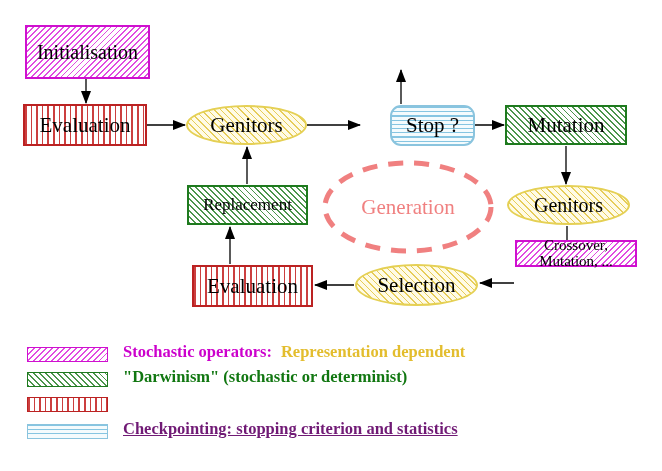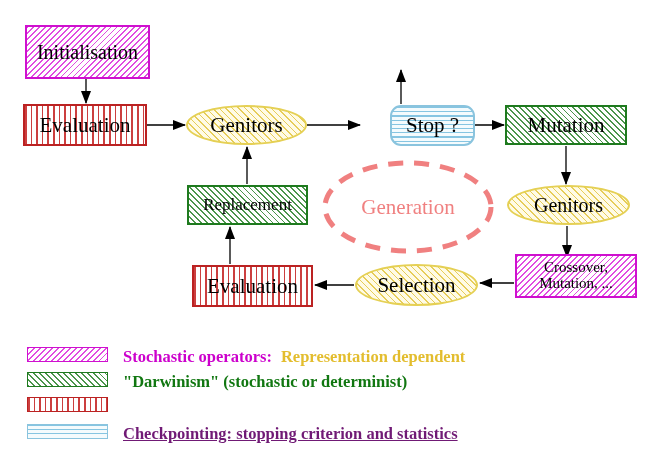--- a/index.html
+++ b/index.html
@@ -53,21 +53,21 @@
     left: 343px; top: 194px; width: 130px; height: 26px;
     display: flex; align-items: center; justify-content: center;
     color: #f08080; font-size: 21px;
   }
 
   .legend-row {
     position: absolute;
     left: 27px;
     height: 15px;
     display: flex;
-    align-items: flex-start;
+    align-items: flex-end;
     white-space: nowrap;
   }
   .legend-swatch {
     width: 81px; height: 15px;
     box-sizing: border-box;
     margin-right: 15px;
     flex: 0 0 auto;
   }
   .legend-swatch.sw { border-width: 1.5px; }
   .legend-text { font-size: 16.5px; font-weight: bold; }
@@ -110,21 +110,21 @@
 
   <div class="node hatch-yellow ellipse" style="left:186px; top:105px; width:121px; height:40px;">Genitors</div>
 
 
   <div class="node stripe-cyan rounded" style="left:361px; top:105px; width:85px; height:41px;margin-left:29px;">Stop ?</div>
 
   <div class="node hatch-green" style="left:505px; top:105px; width:122px; height:40px;">Mutation</div>
 
   <div class="node hatch-yellow ellipse" style="left:507px; top:185px; width:123px; height:40px; font-size:20px;">Genitors</div>
 
-  <div class="node hatch-magenta" style="left:515px; top:254px; width:122px; height:44px; font-size:15px; flex-direction:column;">
+  <div class="node hatch-magenta" style="left:515px; top:240px; width:122px; height:27px; font-size:15px; flex-direction:column;">
     <div>Crossover,</div>
     <div>Mutation, ...</div>
   </div>
 
   <div class="node hatch-yellow ellipse" style="left:355px; top:264px; width:123px; height:42px;">Selection</div>
 
   <div class="node stripe-red" style="left:192px; top:265px; width:121px; height:42px;">Evaluation</div>
 
   <div class="node hatch-green" style="left:187px; top:185px; width:121px; height:40px; font-size:17px;">Replacement</div>
 

